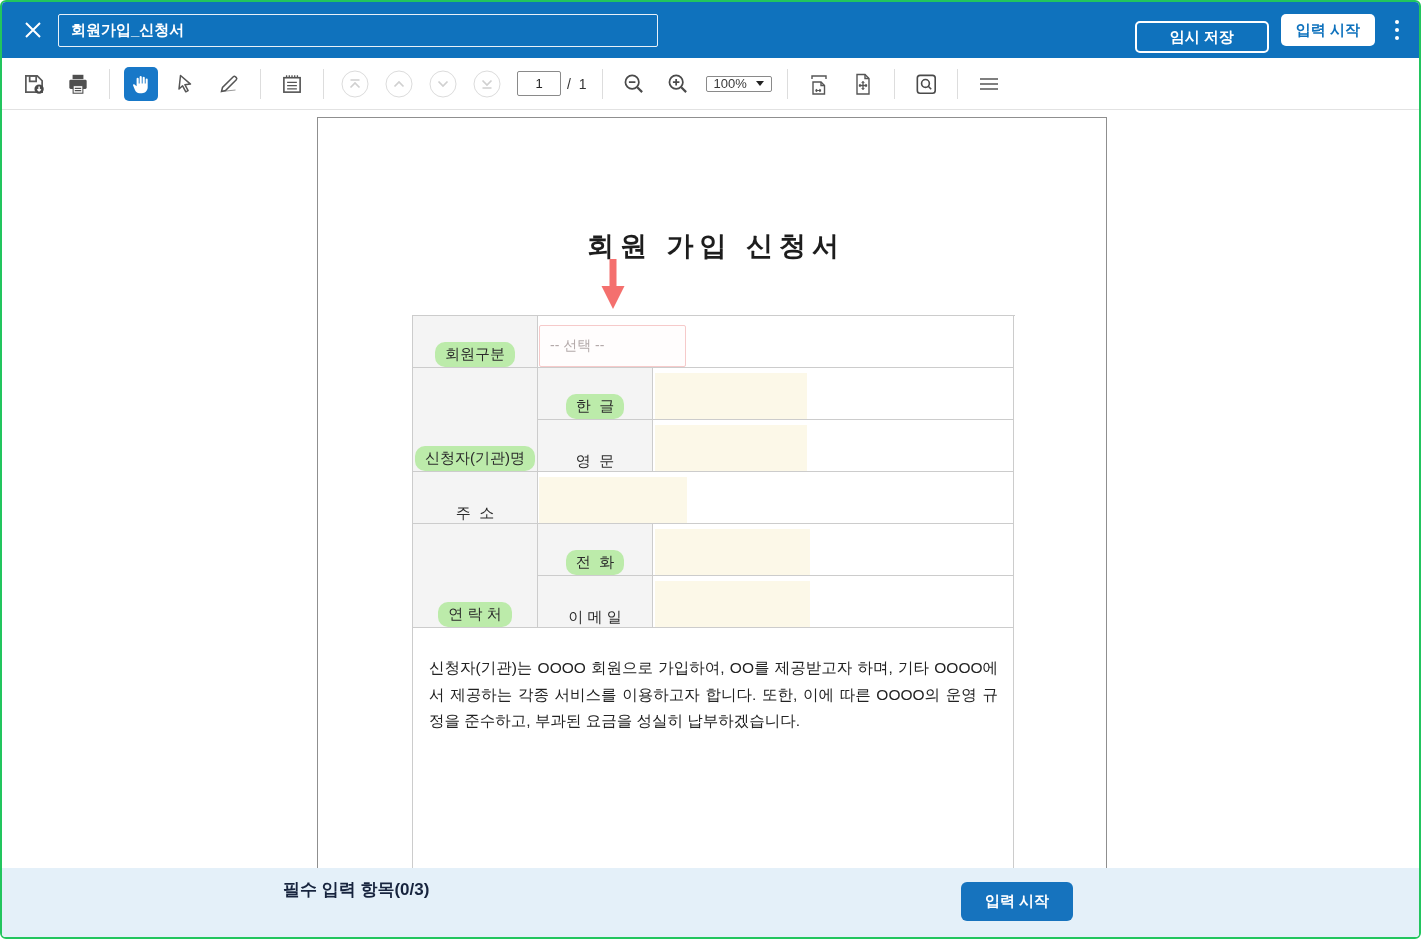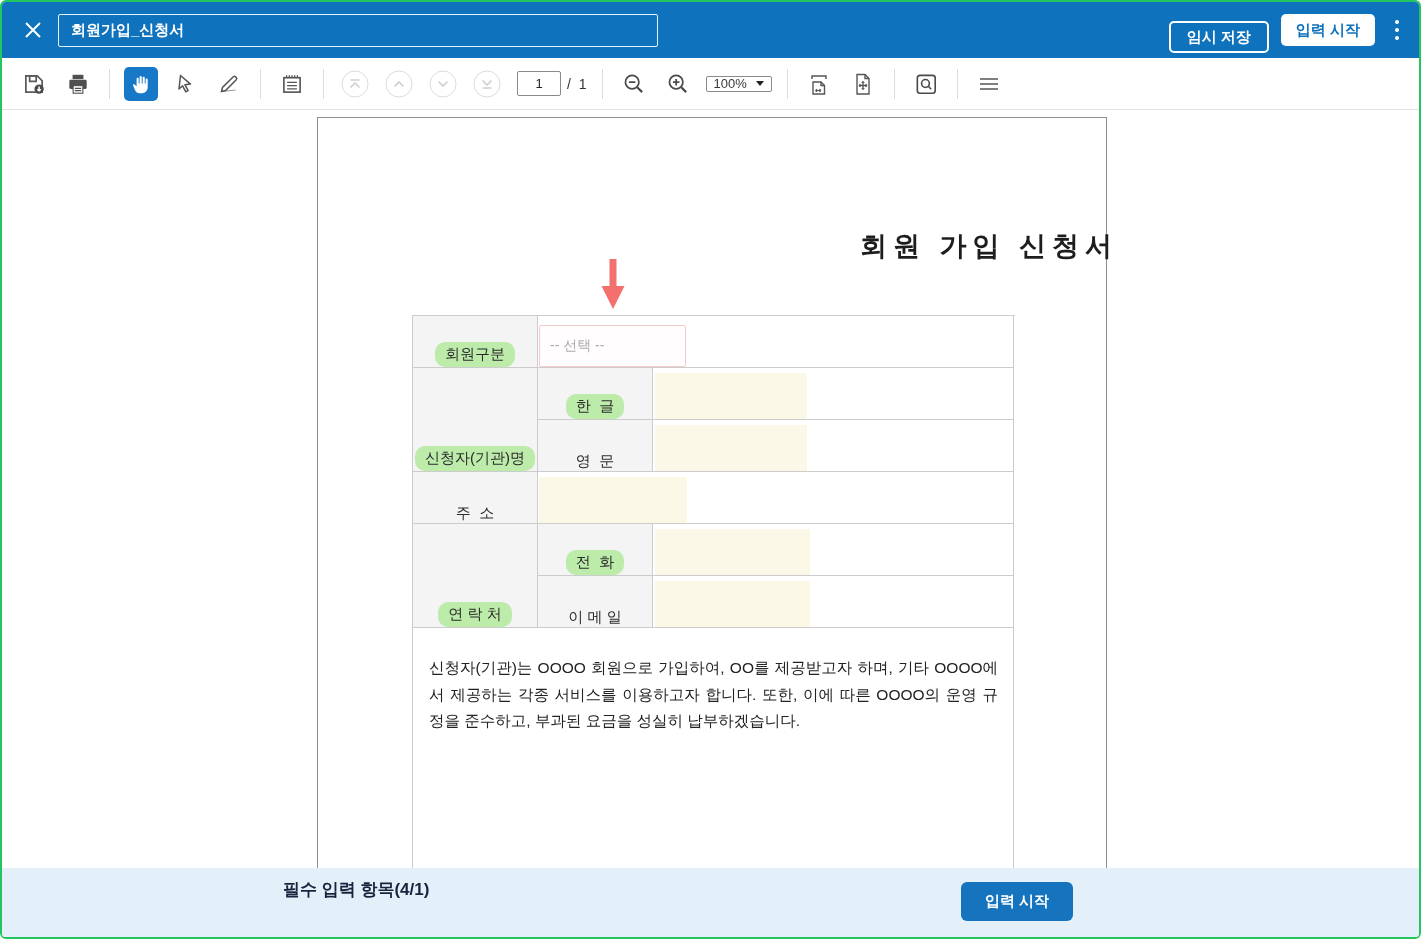--- a/index.html
+++ b/index.html
@@ -13,21 +13,21 @@
   .topbar { position:absolute; top:0; left:0; width:100%; height:56px;
             background:var(--accent,#0F72BD); display:flex; align-items:center;
             padding:0 16px; }
   .close-btn { width:30px; height:30px; display:flex; align-items:center;
                justify-content:center; cursor:pointer; flex:0 0 auto; }
   .title-input { width:600px; height:33px; margin-left:10px; background:transparent;
                  border:1px solid rgba(255,255,255,.9); border-radius:2px;
                  color:#fff; font-weight:bold; font-size:15px; padding:0 12px;
                  outline:none; font-family:inherit; }
   .topbar-spacer { flex:1; }
-  .btn-outline { height:32px; padding:0 16px; border:2px solid #fff; border-radius:5px;
+  .btn-outline { height:32px; padding:0 33px; border:2px solid #fff; border-radius:5px;
                  color:#fff; font-weight:bold; font-size:15px; display:flex;
                  align-items:center; cursor:pointer; background:transparent;margin-top:14px; }
   .btn-white { height:32px; padding:0 15px; background:#fff; border-radius:5px;
                color:var(--accent,#0F72BD); font-weight:bold; font-size:15px;
                display:flex; align-items:center; margin-left:12px; cursor:pointer; }
   .kebab { margin-left:16px; display:flex; flex-direction:column; gap:4px;
            padding:4px; cursor:pointer; }
   .kebab i { width:4px; height:4px; border-radius:50%; background:#fff; display:block; }
 
   
@@ -47,21 +47,21 @@
                  margin:0 6px; display:flex; align-items:center; padding:0 7px;
                  font-size:13px; color:#3a3a3a; cursor:pointer; background:#fff; }
   .zoom-select .caret { margin-left:auto; width:0; height:0; border-left:4px solid transparent;
                         border-right:4px solid transparent; border-top:5px solid #222; }
 
   
   .doc-area { position:absolute; top:108px; left:0; right:0; bottom:0;
               background:#fff; overflow:hidden; }
   .page { position:absolute; left:315px; top:7px; width:790px; height:1010px;
           background:#fff; border:1px solid #8f8f8f; }
-  .doc-title { position:absolute; top:110px; left:12px; width:100%; text-align:right;
+  .doc-title { position:absolute; top:110px; left:4px; width:100%; text-align:center;
                font-size:27px; font-weight:bold; letter-spacing:6px; color:#1d1d1d; }
   .down-arrow { position:absolute; left:280px; top:140px; }
 
   .form-table { position:absolute; left:94px; top:197px; width:603px;
                 display:grid; grid-template-columns:125px 115px 361px;
                 grid-template-rows:repeat(6,52px) auto;
                 border-top:1px solid #ccc; border-left:1px solid #ccc; }
   .cell { border-right:1px solid #ccc; border-bottom:1px solid #ccc;
           display:flex; align-items:flex-end; justify-content:center;
           font-size:15px; color:#2b2b2b; background:#fff; }
@@ -362,18 +362,18 @@
 
         <div class="cell para-cell">
           <div class="para">신청자(기관)는 OOOO 회원으로 가입하여, OO를 제공받고자 하며, 기타 OOOO에서 제공하는 각종 서비스를 이용하고자 합니다. 또한, 이에 따른 OOOO의 운영 규정을 준수하고, 부과된 요금을 성실히 납부하겠습니다.</div>
         </div>
       </div>
     </div>
   </div>
 
   <div class="bottombar">
     <div class="bb-text">
-      <div class="bb-title">필수 입력 항목(4/1)</div>
+      <div class="bb-title">필수 입력 항목(0/3)</div>
     </div>
     <div class="bb-btn">입력 시작</div>
   </div>
 
 </div>
 
 </body></html>

